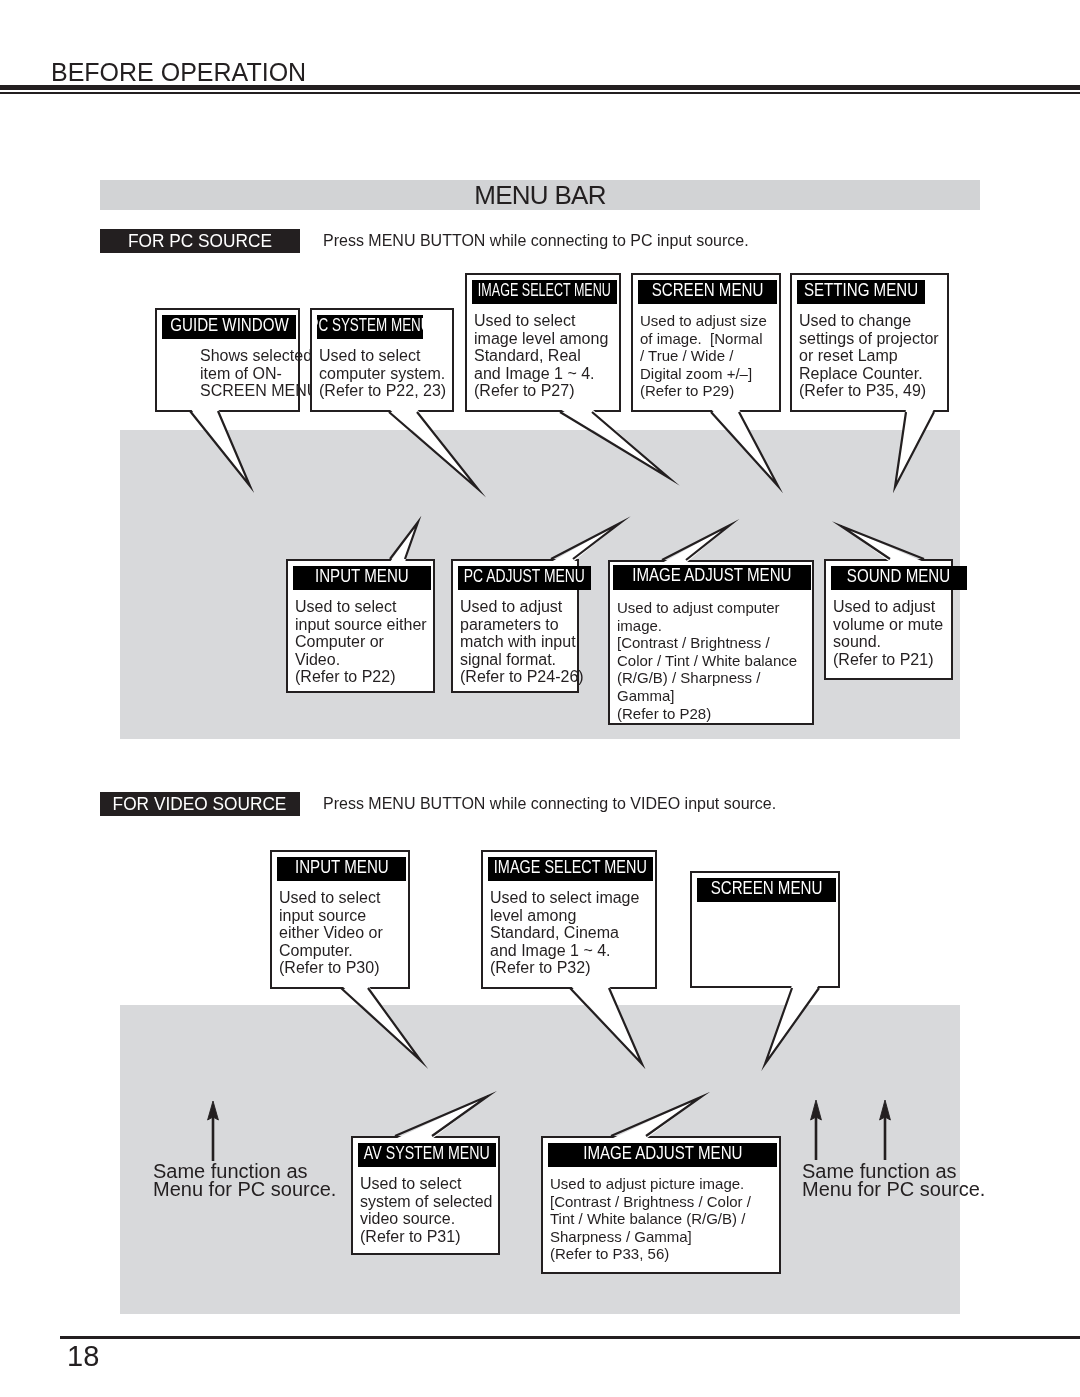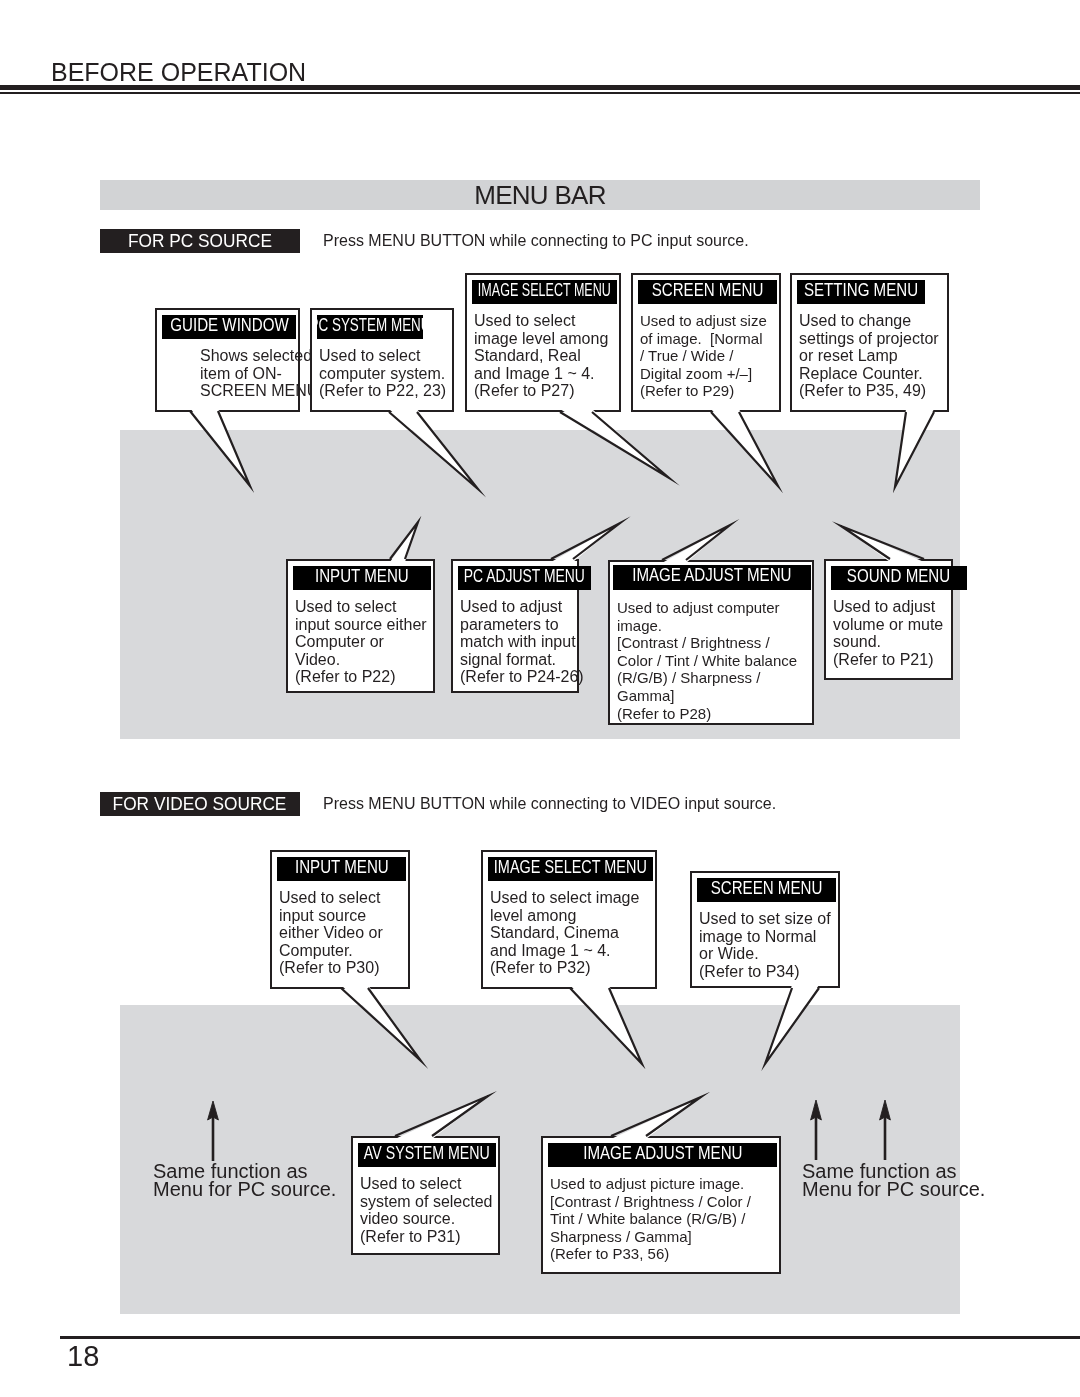--- a/index.html
+++ b/index.html
@@ -221,24 +221,20 @@
 level among
 Standard, Cinema
 and Image 1 ~ 4.
 (Refer to P32)</div>
   </div>
 
   <div class="callout" style="left:690px; top:871px; width:150px; height:117px;">
     <div class="callout-head" style="left:5px; top:5px; width:139px; height:24px;">
       <span style="transform: scaleX(0.84);">SCREEN MENU</span>
       </div>
-    <div class="callout-body" style="left:7px; top:37px;">Used to set size of
-image to Normal
-or Wide.
-(Refer to P34)</div>
   </div>
 
   <div class="callout" style="left:351px; top:1136px; width:149px; height:119px;">
     <div class="callout-head" style="left:5px; top:5px; width:138px; height:24px;">
       <span style="transform: scaleX(0.789);">AV SYSTEM MENU</span>
       </div>
     <div class="callout-body" style="left:7px; top:37px;">Used to select
 system of selected
 video source.
 (Refer to P31)</div>

